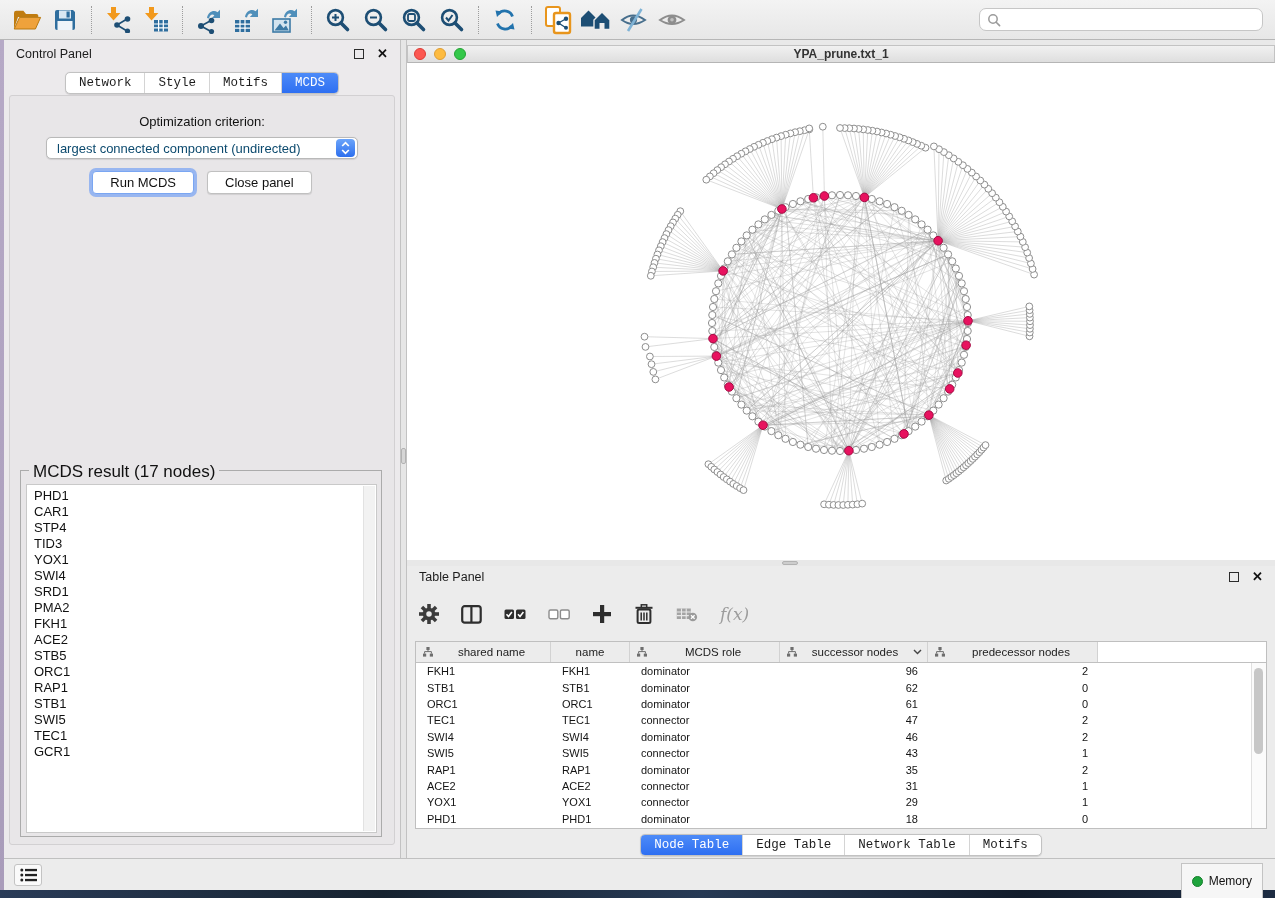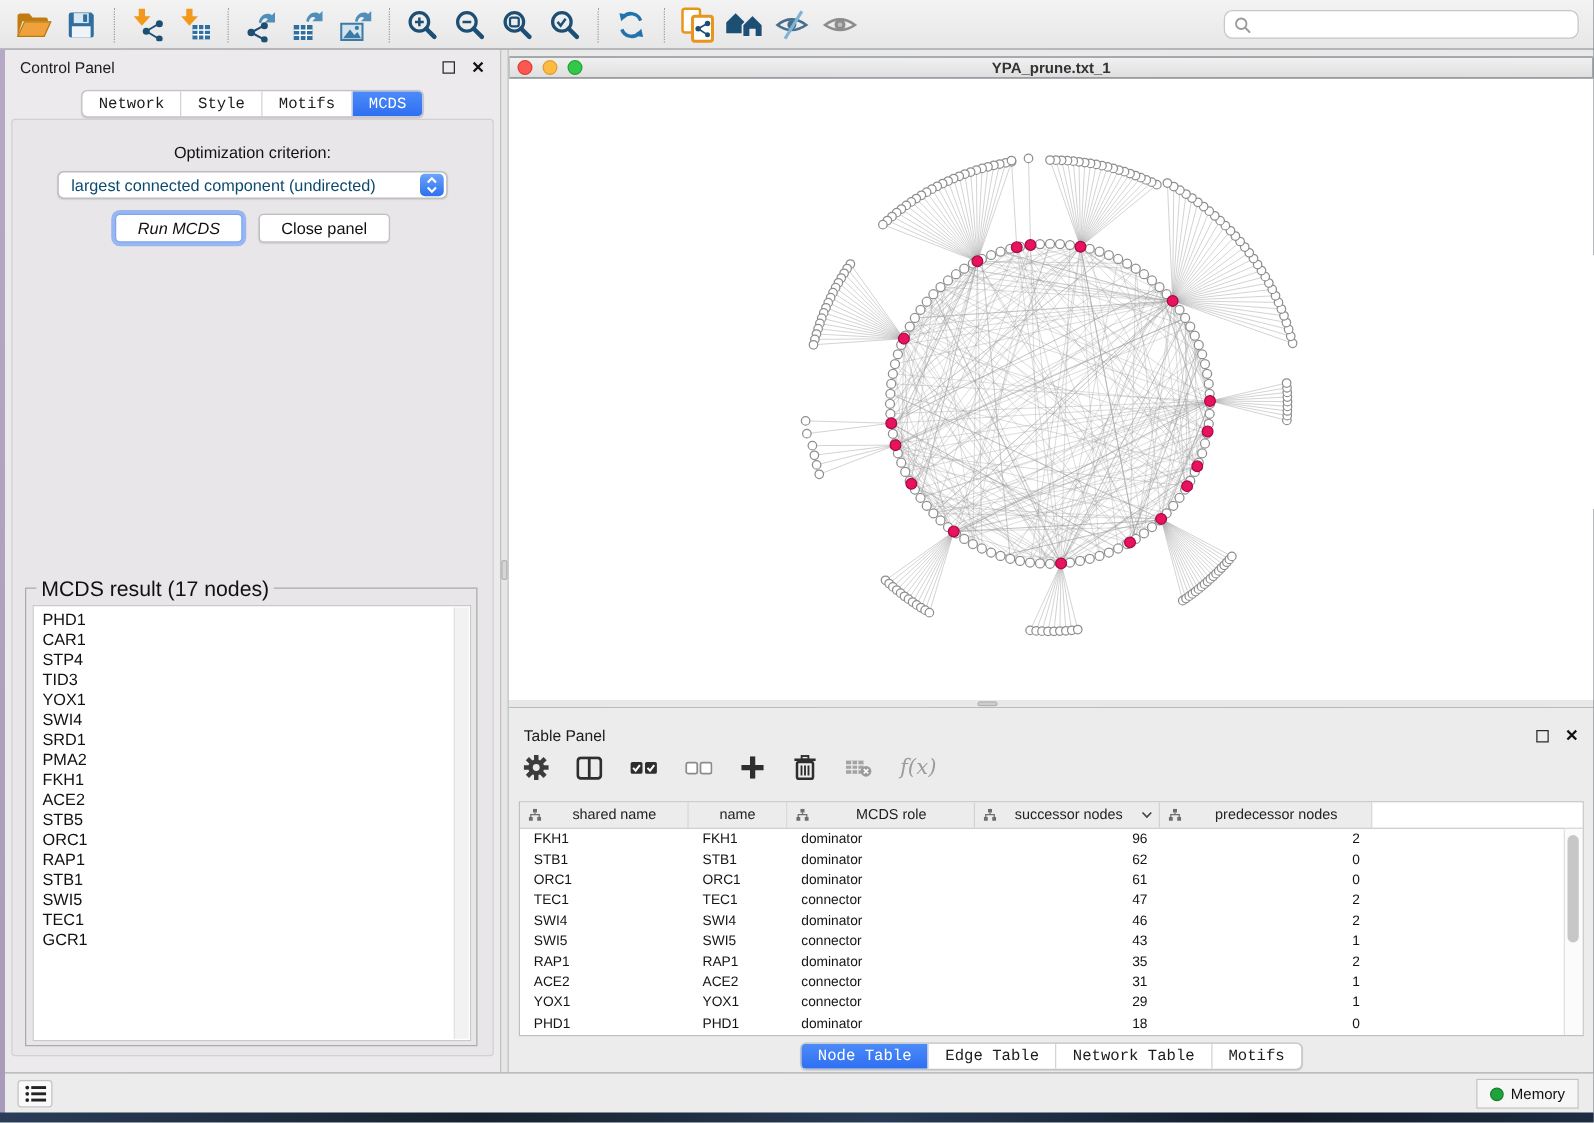--- a/index.html
+++ b/index.html
@@ -28,21 +28,21 @@
   .seg .seg-btn { border:none; background:transparent; font-size:12.5px; color:#1c1c1c; padding:0 13px; border-left:1px solid #d4d4d4; font-family:Liberation Mono, monospace; }
   .seg .seg-btn:first-child { border-left:none; }
   .seg .seg-btn.active { background:linear-gradient(#4d8bf8,#2e6ff2); color:#fff; }
   .cp-body { position:absolute; left:5px; right:5px; top:55px; bottom:13px; background:#e8e6e8; border:1px solid #d2d0d2; border-radius:3px; }
   .opt-label { margin-top:18px; text-align:center; font-size:13px; color:#111; }
   .combo { margin:8px auto 0; width:312px; height:22px; background:#fff; border:1px solid #b9b9b9; border-radius:5px; display:flex; align-items:center; position:relative; box-shadow:0 .5px 1px rgba(0,0,0,.1); }
   .combo .combo-text { flex:1; font-size:13px; color:#0c4a6e; padding-left:10px; white-space:nowrap; }
   .combo .stepper { width:19px; height:18px; margin-right:2px; border-radius:4px; background:linear-gradient(#6ba4fa,#2d6fee); display:flex; align-items:center; justify-content:center; }
   .btn-row { margin-top:12px; display:flex; justify-content:center; gap:13px; }
   .btn { height:23px; padding:0 17px; background:#fff; border:1px solid #c0c0c0; border-radius:4px; font-size:13px; color:#111; font-family:inherit; box-shadow:0 .5px 1px rgba(0,0,0,.1); }
-  .btn.focused { box-shadow:0 0 0 3px rgba(72,134,247,.5); border-color:#7aa6f2;font-style:italic; }
+  .btn.focused { box-shadow:0 0 0 3px rgba(72,134,247,.5); border-color:#7aa6f2; }
   .groupbox { position:absolute; left:10px; right:12px; top:374px; bottom:7px; border:1px solid #ababab; }
   .groupbox .legend { position:absolute; top:-9px; left:8px; background:#e8e6e8; padding:0 4px; font-size:17px; color:#111; }
   .mcds-list { position:absolute; left:5px; right:4px; top:13px; bottom:3px; background:#fff; border:1px solid #c9c9c9; padding:3px 0 0 7px; overflow:hidden; }
   .mcds-list .li { font-size:13px; line-height:16px; color:#111; }
   .list-track { position:absolute; right:1px; top:1px; bottom:1px; width:12px; background:#f2f2f2; border-left:1px solid #e2e2e2; }
 
   
   .vsplit { position:absolute; left:400px; top:40px; width:7px; height:818px; background:#e6e6e6; border-left:1px solid #c2c2c2; border-right:1px solid #c2c2c2; }
   .vsplit .handle { position:absolute; left:0; right:0; top:408px; height:16px; background:#d6d6d6; border:1px solid #b2b2b2; border-radius:2px; }
   .hsplit { position:absolute; left:407px; top:560px; width:868px; height:6px; background:#e8e8e8; }
@@ -77,21 +77,21 @@
   .tcell.c0,.tcell.c1,.tcell.c2 { padding-left:11px; }
   .tcell.c3,.tcell.c4 { text-align:right; padding-right:10px; }
   .tcell.fill { flex:1; }
   .tscroll { position:absolute; right:0; top:21px; bottom:0; width:15px; background:#fbfbfb; border-left:1px solid #e0e0e0; }
   .tscroll .thumb { position:absolute; left:2px; width:9px; top:5px; height:86px; background:#c7c7c7; border-radius:5px; }
   .tp-tabs { position:absolute; left:0; right:0; top:268px; display:flex; justify-content:center; }
 
   
   .status-bar { position:absolute; left:4px; top:858px; width:1271px; height:32px; background:#ececec; border-top:1px solid #c0c0c0; }
   .list-btn { position:absolute; left:10px; top:5px; width:28px; height:22px; background:#fafafa; border:1px solid #c3c3c3; border-radius:3px; display:flex; align-items:center; justify-content:center; }
-  .memory-btn { position:absolute; right:12px; top:4px; height:24px; padding:0 10px; background:#f6f6f6; border:1px solid #c3c3c3; display:flex; align-items:center; gap:6px; font-size:12px; color:#111; }
+  .memory-btn { position:absolute; right:12px; top:4px; height:36px; padding:0 10px; background:#f6f6f6; border:1px solid #c3c3c3; display:flex; align-items:center; gap:6px; font-size:12px; color:#111; }
   .mem-dot { width:11px; height:11px; border-radius:50%; background:#1ea43c; border:1px solid #15802c; }
 
   svg { display:block; }
 </style>
 </head>
 <body>
 
 <div id="app">
 
   <div class="toolbar">
@@ -1033,21 +1033,21 @@
         <circle cx="356.0" cy="362.2" r="4.3" fill="#e8125f" stroke="#a70b45" stroke-width="1"></circle>
         <circle cx="441.9" cy="387.7" r="4.3" fill="#e8125f" stroke="#a70b45" stroke-width="1"></circle>
       </svg>
   </div>
 
   <div class="hsplit">
       <div class="handle"></div>
     </div>
 
   <div class="table-panel">
-    <div class="panel-title-row" style="height:22px;margin-top:12px;">
+    <div class="panel-title-row" style="height:22px;">
       <span>Table Panel</span>
       <span class="win-icons">
         <span class="float-box"></span>
         <span class="close-x">✕</span>
       </span>
     </div>
     <div class="tp-toolbar">
       <span class="tp-tool">
         <svg width="20" height="20" viewBox="0 0 19 19">
           <g fill="#3c3c3c">

